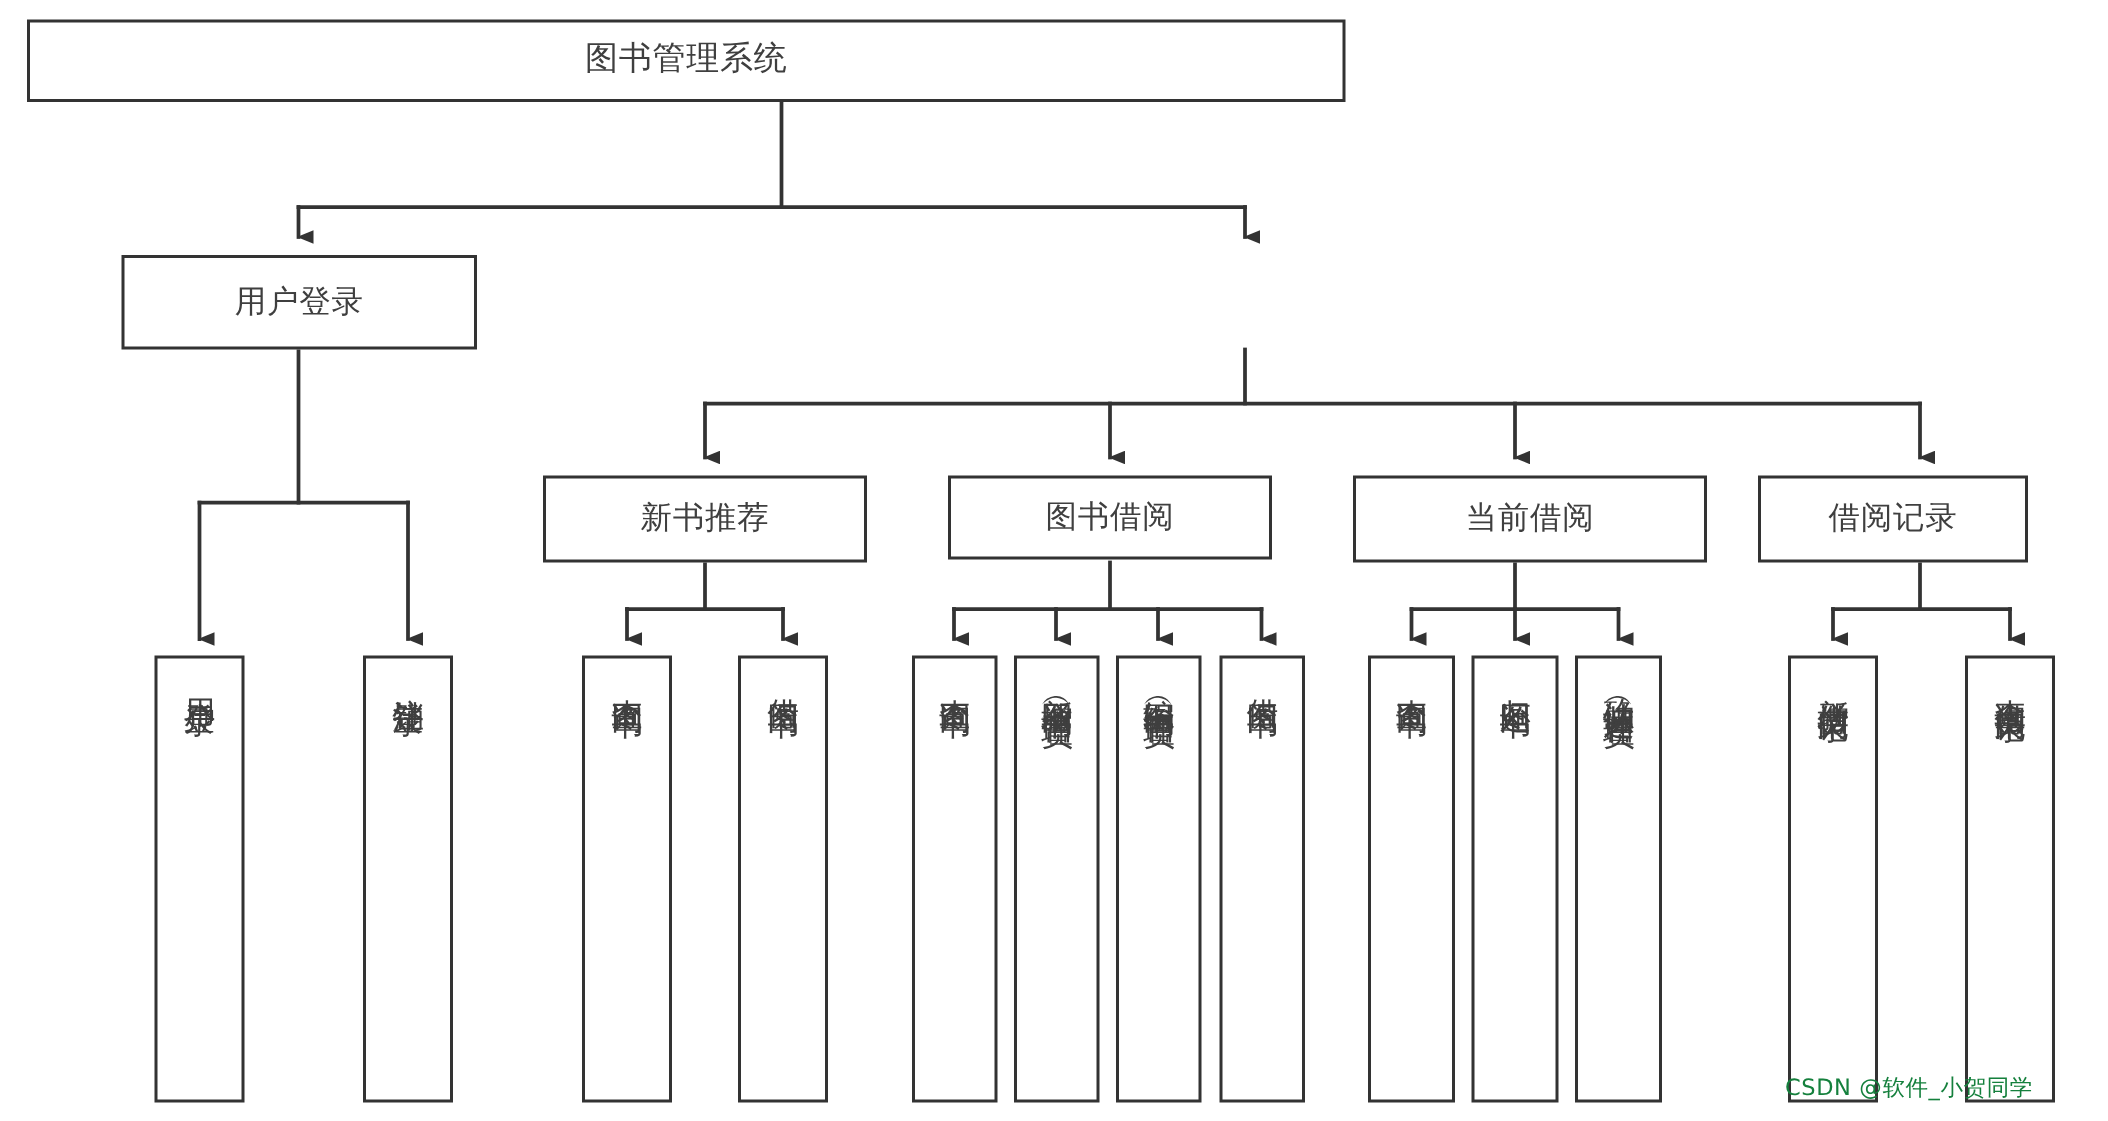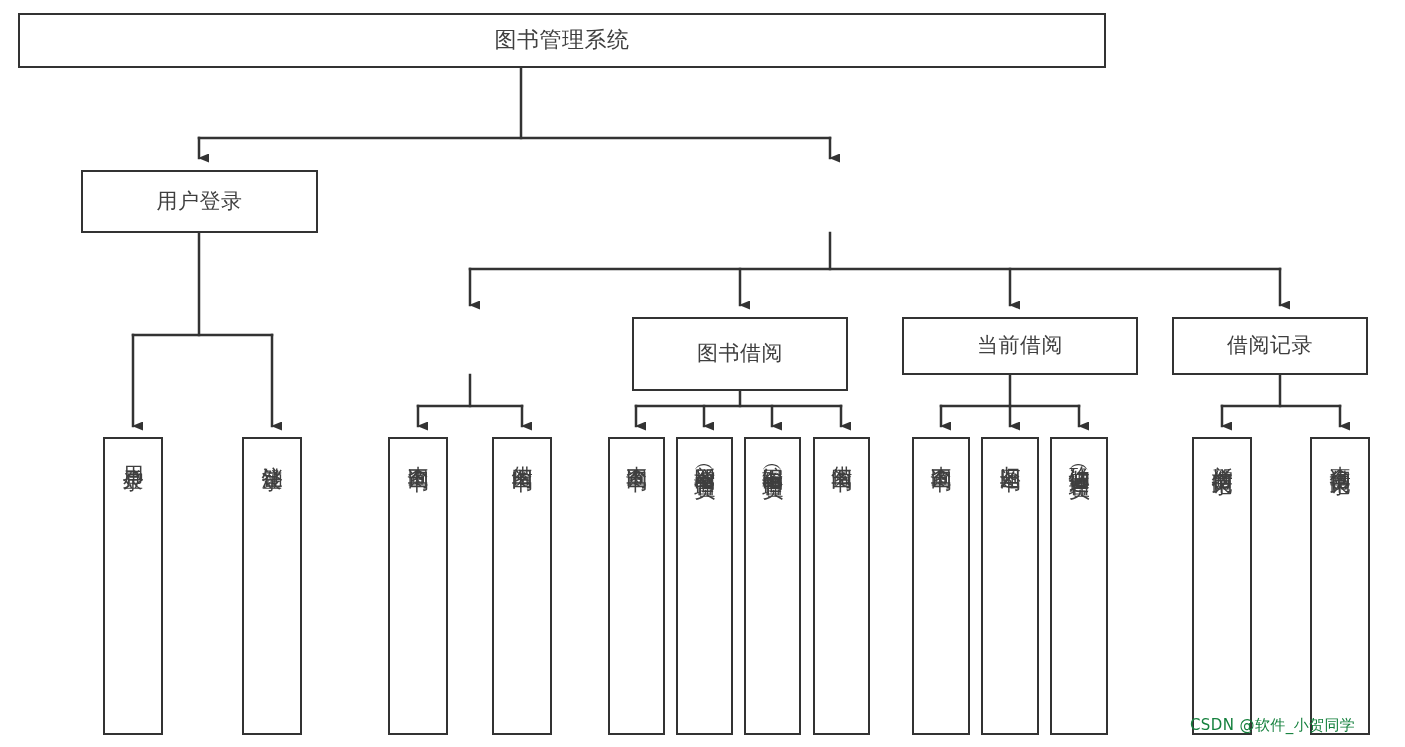--- a/index.html
+++ b/index.html
@@ -117,35 +117,38 @@
       <path d="M 1010,406 L 1010,426" marker-end="url(#arrowhead)"></path>
       <path d="M 1079,406 L 1079,426" marker-end="url(#arrowhead)"></path>
 
       <path d="M 1280,375 L 1280,406"></path>
       <path d="M 1222,406 L 1340,406"></path>
       <path d="M 1222,406 L 1222,426" marker-end="url(#arrowhead)"></path>
       <path d="M 1340,406 L 1340,426" marker-end="url(#arrowhead)"></path>
     </g>
   </svg>
 
-  <div class="node-box node-root" style="left:18px; top:13px; width:1088px; height:55px;">
+  <div class="node-box node-root" style="left:18px; top:13px; width:879px; height:55px;">
     <span class="node-label">图书管理系统</span>
   </div>
 
   <div class="node-box" style="left:81px; top:170px; width:237px; height:63px;">
     <span class="node-label">用户登录</span>
   </div>
 
-  <div class="node-box" style="left:632px; top:317px; width:216px; height:74px;">
+  <div class="node-box" style="left:362px; top:317px; width:216px; height:58px;">
+    <span class="node-label">新书推荐</span>
+  </div>
+  <div class="node-box" style="left:632px; top:317px; width:216px; height:56px;">
     <span class="node-label">图书借阅</span>
   </div>
   <div class="node-box" style="left:902px; top:317px; width:236px; height:58px;">
     <span class="node-label">当前借阅</span>
   </div>
-  <div class="node-box" style="left:1172px; top:317px; width:196px; height:58px;">
+  <div class="node-box" style="left:1172px; top:317px; width:180px; height:58px;">
     <span class="node-label">借阅记录</span>
   </div>
 
   <div class="node-box node-leaf" style="left:103px; top:437px; width:60px; height:298px;">
     <span class="node-label">用户登录</span>
   </div>
   <div class="node-box node-leaf" style="left:242px; top:437px; width:60px; height:298px;">
     <span class="node-label">注销登录</span>
   </div>
 

